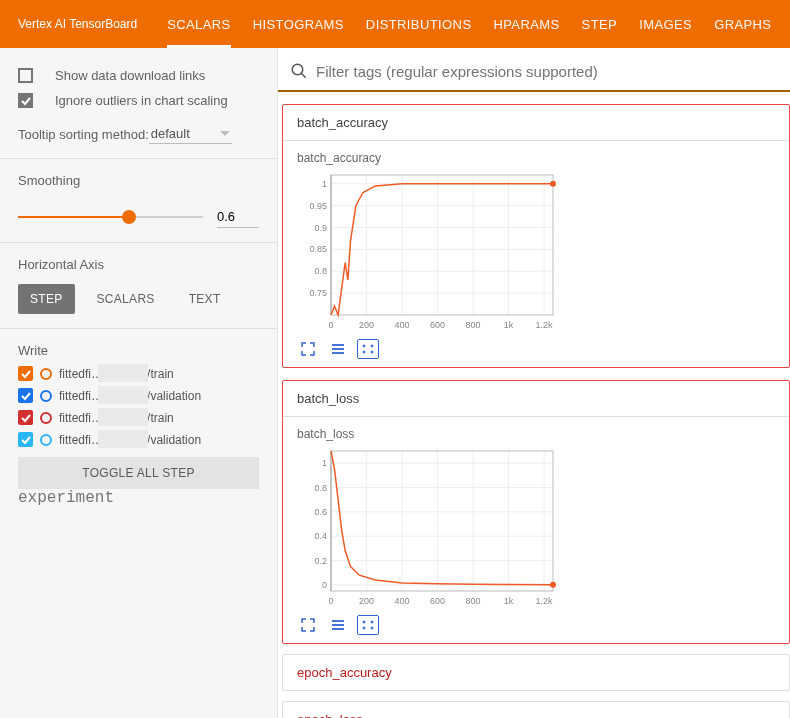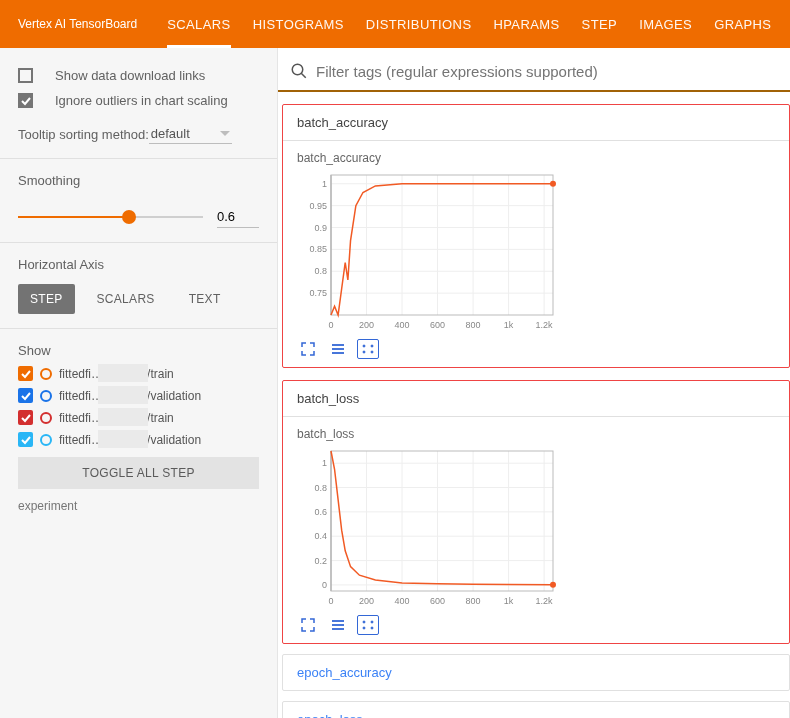--- a/index.html
+++ b/index.html
@@ -36,34 +36,34 @@
   .runs-filter { width: 100%; border: none; border-bottom: 1px solid #bdbdbd; background: transparent; font-size: 12px; padding: 6px 0; margin-top: 8px; }
   .runs-list { margin-top: 8px; display: flex; flex-direction: column; gap: 7px; font-size: 12px; }
   .run-item { display: flex; align-items: center; gap: 7px; }
   .runbox { width: 15px; height: 15px; display: inline-flex; align-items: center; justify-content: center; border-radius: 2px; }
   .runbox svg { stroke: #fff; }
   .radio { width: 12px; height: 12px; border: 2px solid; border-radius: 50%; }
   .run-label { color: #555; white-space: nowrap; overflow: hidden; }
   .obscure { position: relative; }
   .obscure::after { content: ""; position: absolute; left: 80px; top: -2px; width: 50px; height: 18px; background: #eaeaea; }
   .toggle-runs { width: 100%; margin-top: 10px; background: #e3e3e3; border: none; padding: 9px 0; font-size: 12px; color: #5a5a5a; letter-spacing: .3px; cursor: pointer; }
-  .exp-label { margin-top: 10px; font-size: 12px; color: #777; }
+  .exp-label { font-size: 16px; color: #777; font-family: Liberation Mono, monospace; }
   
   .search-row { display: flex; align-items: center; gap: 8px; padding: 14px 16px 10px 12px; border-bottom: 2px solid #a16207; }
   .search-input { flex: 1; border: none; font-size: 15px; color: #9e9e9e; background: transparent; }
   .scalar-group { border: 1px solid #ef4444; border-radius: 2px; margin: 12px 0 0 4px; }
   .group-header { padding: 10px 14px; font-size: 13px; color: #444; }
   .chart-card { border-top: 1px solid #e0e0e0; padding: 10px 14px 8px 14px; }
   .chart-title { font-size: 12px; color: #666; margin-bottom: 6px; }
   .chart-svg { display: block; }
   .chart-toolbar { display: flex; gap: 8px; margin-top: 8px; }
   .tool-btn { width: 22px; height: 20px; display: inline-flex; align-items: center; justify-content: center; cursor: pointer; }
   .tool-btn.outlined { border: 1px solid #3367d6; border-radius: 2px; }
   .tool-btn svg { stroke: #3367d6; fill: none; }
-  .collapsed-group { border: 1px solid #e0e0e0; border-radius: 2px; margin: 10px 0 0 4px; padding: 10px 14px; font-size: 13px; color: #3b82f6; cursor: pointer; }
+  .collapsed-group { border: 1px solid #e0e0e0; border-radius: 2px; margin: 10px 0 0 4px; padding: 10px 14px; font-size: 13px; color: #b91c1c; cursor: pointer; }
   .axis-line { stroke: #bbb; stroke-width: 1; }
   .grid-line { stroke: #eee; stroke-width: 1; }
   .tick-lbl { font-size: 9px; fill: #888; }
   .plot-line { fill: none; stroke: #f15a24; stroke-width: 1.5; }
   .zero-vline { stroke: #999; stroke-width: 1; }
   .endpoint { fill: #f15a24; }
 </style>
 </head>
 <body>
 
@@ -122,21 +122,21 @@
     <div class="sidebar-section">
       <div class="label">Horizontal Axis</div>
       <div class="axis-btns">
         <button class="axis-btn active">STEP</button>
         <button class="axis-btn">SCALARS</button>
         <button class="axis-btn">TEXT</button>
       </div>
     </div>
 
     <div class="sidebar-section">
-      <div class="label">Show</div>
+      <div class="label">Write</div>
       <div class="runs-list">
           <div class="run-item obscure">
             <span class="runbox" style="background:#ef6c00">
               <svg width="10" height="10" viewBox="0 0 10 10">
                 <path d="M1 5 L4 8 L9 2" stroke-width="2" fill="none"></path>
               </svg>
             </span>
             <span class="radio" style="border-color:#ef6c00"></span>
             <span class="run-label">fittedfi…-165034/train</span>
           </div>

